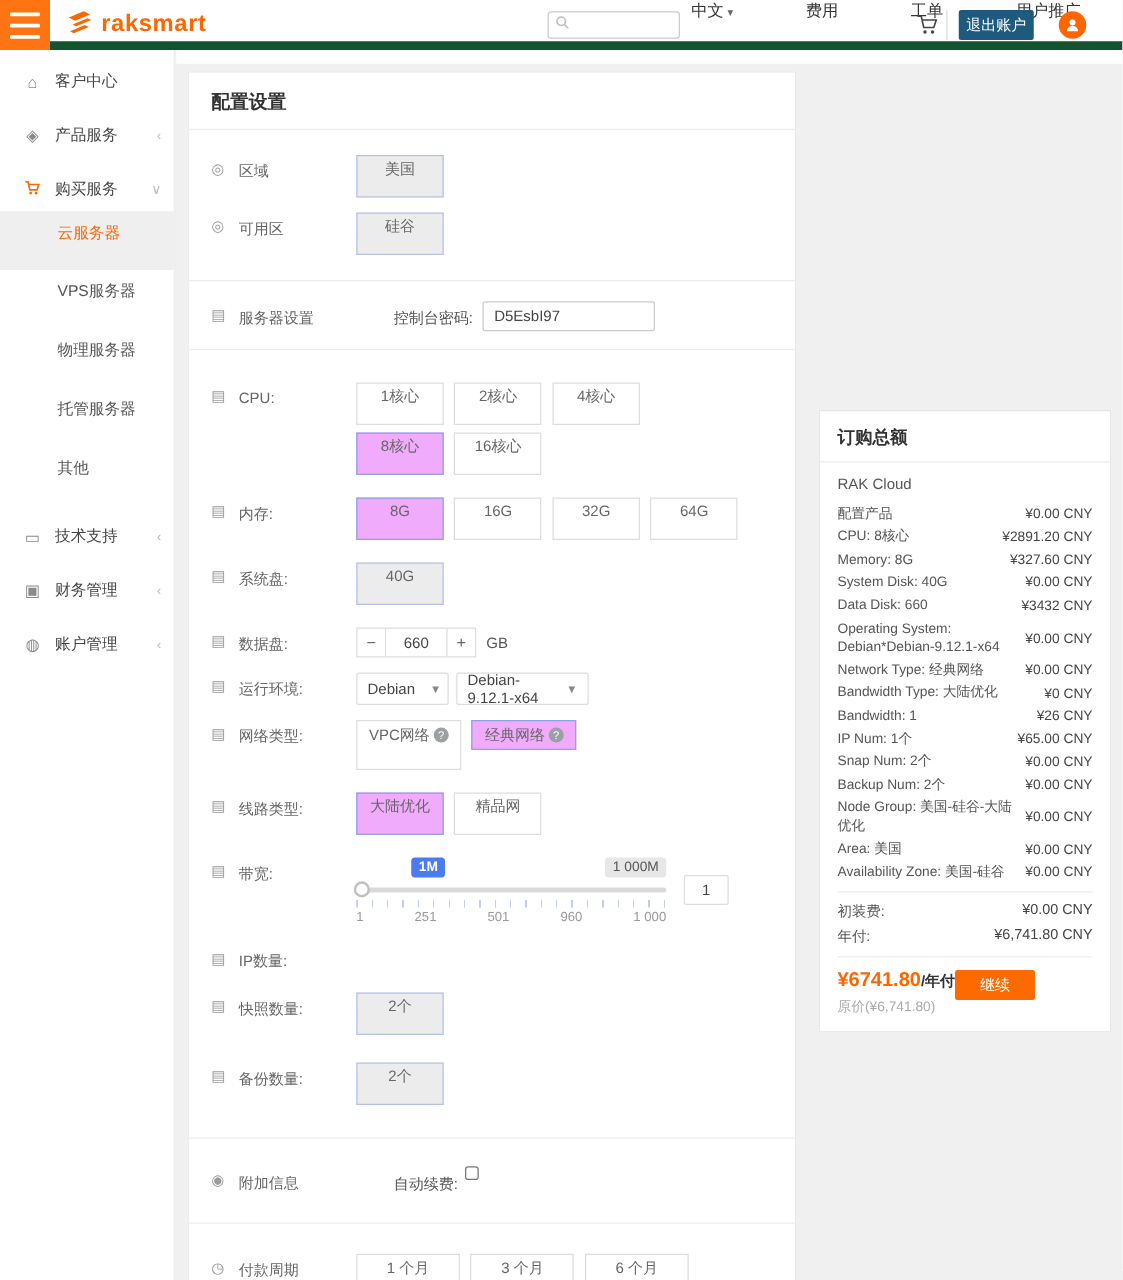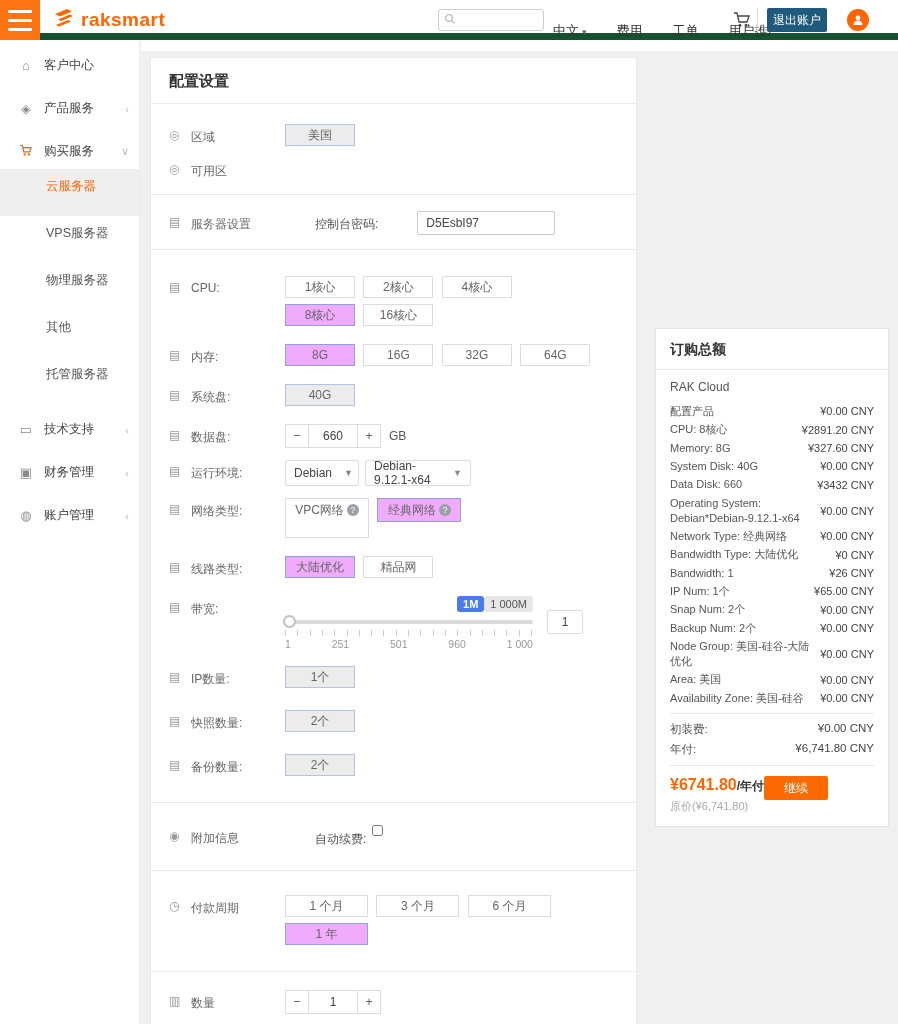--- a/index.html
+++ b/index.html
@@ -8,21 +8,21 @@
 
   
   .header { position:absolute; top:0; left:0; width:898px; height:40px; background:#fff; border-bottom:7px solid #14532d; z-index:5; }
   .hamburger { position:absolute; left:0; top:0; width:40px; height:40px; background:#ff7412; cursor:pointer; }
   .hamburger span { display:block; height:3px; background:#fff; margin:6px 8px 0 8px; border-radius:1px; }
   .hamburger span:first-child { margin-top:10px; }
   .logo { position:absolute; left:52px; top:0; height:40px; display:flex; align-items:center; }
   .logo-text { color:#ff6600; font-size:19px; font-weight:bold; letter-spacing:0.5px; margin-left:5px; }
   .search-box { position:absolute; left:438px; top:9px; width:106px; height:22px; border:1px solid #ccc; border-radius:3px; background:#fff; display:flex; align-items:center; padding-left:5px; }
   .search-box svg { opacity:.55; }
-  .hnav { position:absolute; top:0; height:40px; display:flex; align-items:flex-end; font-size:13px; color:#333; }
+  .hnav { position:absolute; top:0; height:40px; display:flex; align-items:flex-start; font-size:13px; color:#333;gap:28px; }
   .hnav-item { margin-right:30px; cursor:pointer; white-space:nowrap; }
   .caret { font-size:9px; color:#666; margin-left:3px; }
   .hdr-divider { position:absolute; left:757px; top:8px; width:1px; height:24px; background:#ddd; }
   .logout-btn { position:absolute; left:767px; top:8px; width:60px; height:24px; background:#1e5a7d; color:#fff; font-size:12px; border:none; border-radius:2px; cursor:pointer; }
   .avatar { position:absolute; left:847px; top:9px; width:22px; height:22px; border-radius:50%; background:#ff6600; display:flex; align-items:center; justify-content:center; cursor:pointer; }
 
   
   .sidebar { position:absolute; left:0; top:40px; width:140px; height:984px; background:#fff; border-right:1px solid #ededed; }
   .snav-item { display:flex; align-items:center; padding:9px 10px 9px 18px; font-size:12.5px; color:#444; cursor:pointer; }
   .snav-item .sic { width:16px; margin-right:10px; color:#8b8b8b; font-size:13px; text-align:center; }
@@ -35,42 +35,42 @@
 
   
   .main-panel { position:absolute; left:150px; top:57px; width:487px; background:#fff; border:1px solid #e8e8e8; }
   .panel-title { padding:14px 18px 12px; font-size:15px; font-weight:bold; color:#333; border-bottom:1px solid #ebebeb; }
   .sect { padding:20px 18px 10px; border-bottom:1px solid #ebebeb; }
   .sect:last-child { border-bottom:none; }
   .frow { display:flex; align-items:flex-start; margin-bottom:14px; }
   .ric { width:14px; color:#9a9a9a; font-size:12px; margin-right:8px; padding-top:4px; }
   .rlabel { width:94px; font-size:12px; color:#666; padding-top:5px; }
   .opts { flex:1; }
-  .opt { display:inline-block; min-width:70px; height:22px; line-height:21px; padding:0 6px; text-align:center; border:1px solid #ddd; background:#fff; font-size:12px; color:#666; margin:0 4px 6px 0; cursor:pointer; }
+  .opt { display:inline-block; min-width:70px; height:34px; line-height:21px; padding:0 6px; text-align:center; border:1px solid #ddd; background:#fff; font-size:12px; color:#666; margin:0 4px 6px 0; cursor:pointer; }
   .opt.sel-blue { background:#f0abfc; border-color:#8fa1e1; }
   .opt.sel-gray { background:#ececec; border-color:#b4c2e8; }
   .opt.wide { min-width:83px; }
   .qmark { display:inline-block; width:12px; height:12px; border-radius:50%; background:#9aa0a6; color:#fff; font-size:9px; line-height:12px; text-align:center; margin-left:3px; vertical-align:1px; }
 
   .pwd-label { font-size:12px; color:#555; margin:5px 8px 0 30px; }
-  .pwd-input { width:138px; height:24px; border:1px solid #ccc; border-radius:2px; font-size:12px; padding-left:8px; color:#444;margin-left:31px; }
+  .pwd-input { width:138px; height:24px; border:1px solid #ccc; border-radius:2px; font-size:12px; padding-left:8px; color:#444; }
 
   .stepper { display:flex; }
   .stp-btn { width:24px; height:24px; border:1px solid #ddd; background:#fff; font-size:13px; color:#666; line-height:22px; text-align:center; cursor:pointer; }
   .stp-val { width:48px; height:24px; border-top:1px solid #ddd; border-bottom:1px solid #ddd; border-left:none; border-right:none; text-align:center; font-size:12px; color:#444; background:#fff; }
   .stp-btn.plus { border-left:1px solid #ddd; border-right:1px solid #ddd; }
   .stp-btn.minus { border-right:1px solid #ddd; }
   .unit { font-size:12px; color:#555; margin:5px 0 0 8px; }
 
   .selbox { display:inline-flex; align-items:center; justify-content:space-between; height:26px; border:1px solid #ddd; border-radius:2px; font-size:12px; color:#444; padding:0 8px; margin-right:6px; background:#fff; cursor:pointer; }
   .selbox .sarr { color:#888; font-size:9px; margin-left:12px; }
 
   .bw-wrap { display:flex; align-items:flex-start; }
   .bw-left { width:248px; }
-  .bw-badges { display:flex; justify-content:flex-end; margin-bottom:8px;margin-left:44px; }
+  .bw-badges { display:flex; justify-content:space-between; margin-bottom:8px;margin-left:44px; }
   .badge-min { background:#4a7bf0; color:#fff; font-size:11px; font-weight:bold; padding:2px 6px; border-radius:3px; }
   .badge-max { background:#e7e7e7; color:#555; font-size:11px; padding:2px 6px; border-radius:3px; }
   .bw-track { position:relative; height:4px; background:#d9d9d9; border-radius:2px; margin:4px 0 6px; }
   .bw-handle { position:absolute; left:-2px; top:-5px; width:13px; height:13px; border:2px solid #c0c0c0; background:#fff; border-radius:50%; cursor:pointer; }
   .bw-ticks { height:6px; background:repeating-linear-gradient(90deg,#c4cde6 0,#c4cde6 1px,transparent 1px,transparent 12.3px); margin-bottom:2px; }
   .bw-labels { display:flex; justify-content:space-between; font-size:10.5px; color:#999; }
   .bw-input { margin-left:14px; margin-top:14px; width:36px; height:24px; border:1px solid #ddd; border-radius:2px; text-align:center; font-size:12px; color:#444; }
 
   .chk-wrap { display:flex; align-items:flex-start; padding-left:30px; }
   .chk-label { font-size:12px; color:#555; margin-top:6px; }
@@ -170,22 +170,22 @@
           <circle cx="13" cy="14.5" r="1.6" fill="#ff6600"></circle>
         </svg>
     </span>
     <span>购买服务</span>
     <span class="chev">∨</span>
   </div>
   <div class="snav-sub">
     <div class="snav-subitem active">云服务器</div>
     <div class="snav-subitem">VPS服务器</div>
     <div class="snav-subitem">物理服务器</div>
+    <div class="snav-subitem">托管服务器</div>
     <div class="snav-subitem">其他</div>
-    <div class="snav-subitem">托管服务器</div>
   </div>
   <div class="gap-s"></div>
   <div class="snav-item">
     <span class="sic">▭</span>
     <span>技术支持</span>
     <span class="chev">‹</span>
   </div>
   <div class="gap-s"></div>
   <div class="snav-item">
     <span class="sic">▣</span>
@@ -207,20 +207,23 @@
     <div class="frow" style="margin-bottom:6px;">
       <span class="ric">◎</span>
       <span class="rlabel">区域</span>
       <div class="opts">
         <span class="opt sel-gray">美国</span>
       </div>
     </div>
     <div class="frow" style="margin-bottom:4px;">
       <span class="ric">◎</span>
       <span class="rlabel">可用区</span>
+      <div class="opts">
+        <span class="opt sel-gray">硅谷</span>
+      </div>
     </div>
   </div>
 
   <div class="sect" style="padding-top:16px;padding-bottom:12px;">
     <div class="frow" style="margin-bottom:2px;">
       <span class="ric">▤</span>
       <span class="rlabel">服务器设置</span>
       <div class="opts" style="display:flex;">
         <span class="pwd-label">控制台密码:</span>
         <input class="pwd-input" value="D5EsbI97" style="">
@@ -319,23 +322,20 @@
             <span>960</span>
             <span>1 000</span>
           </div>
         </div>
         <input class="bw-input" value="1" style="">
       </div>
     </div>
     <div class="frow" style="margin-bottom:16px;">
       <span class="ric">▤</span>
       <span class="rlabel">IP数量:</span>
-      <div class="opts">
-        <span class="opt sel-gray">1个</span>
-      </div>
     </div>
     <div class="frow" style="margin-bottom:16px;">
       <span class="ric">▤</span>
       <span class="rlabel">快照数量:</span>
       <div class="opts">
         <span class="opt sel-gray">2个</span>
       </div>
     </div>
     <div class="frow" style="margin-bottom:6px;">
       <span class="ric">▤</span>

